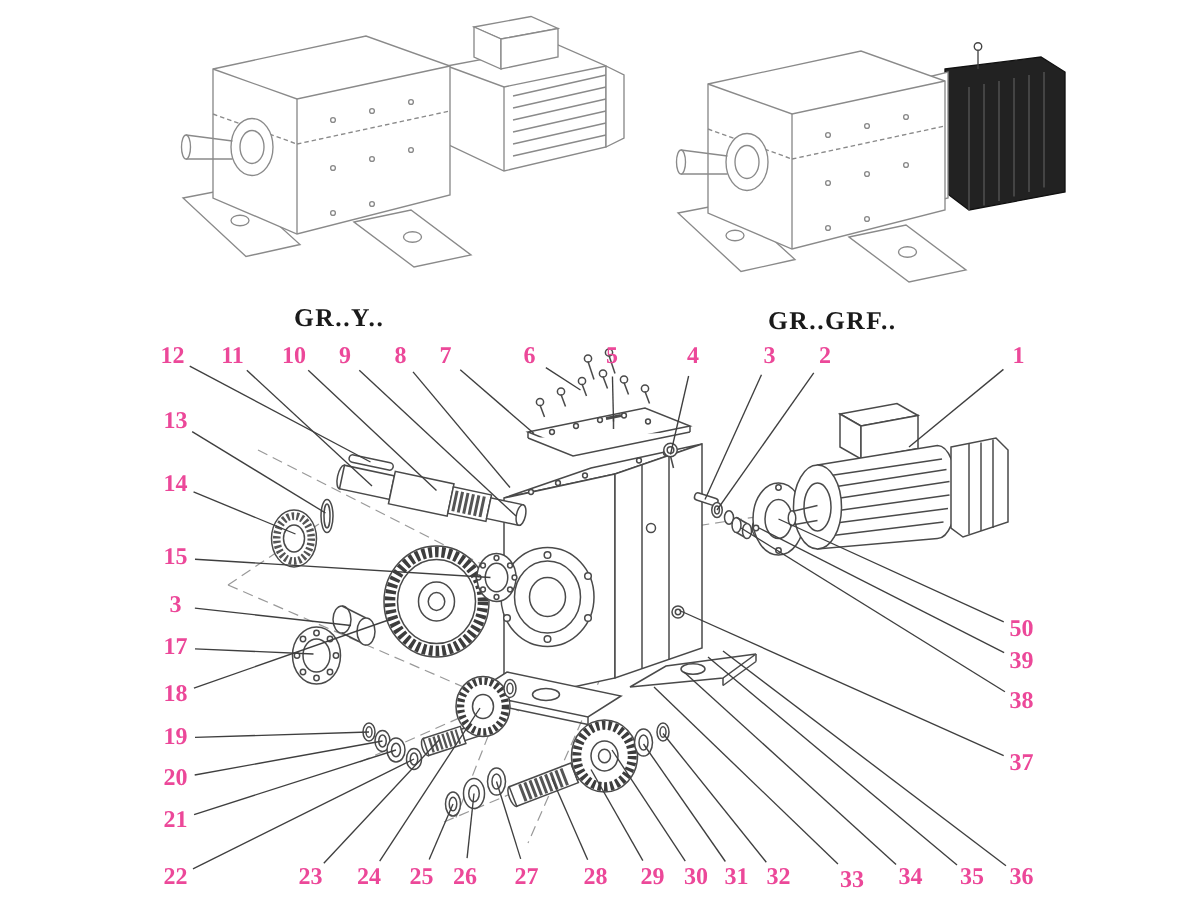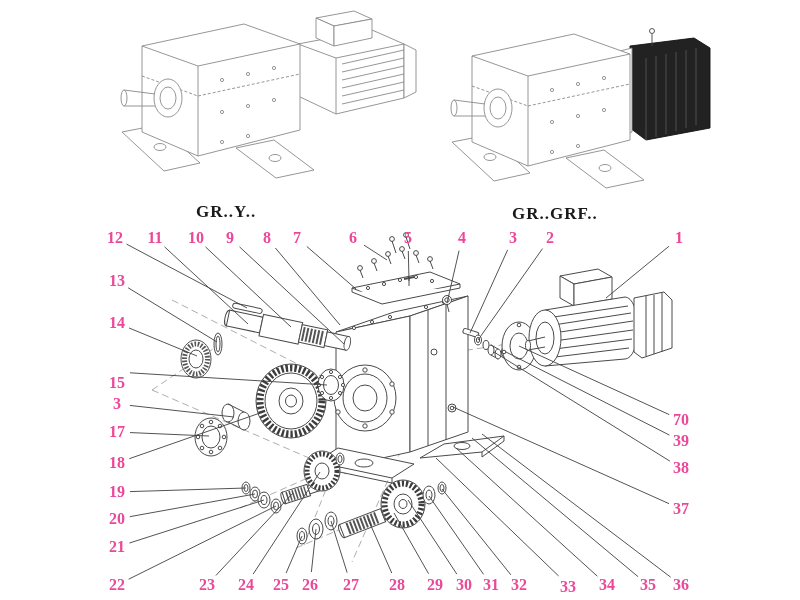--- a/index.html
+++ b/index.html
@@ -406,21 +406,21 @@
       <div class="callout" style="left: 408px; top: 238px;">5</div>
       <div class="callout" style="left: 353px; top: 238px;">6</div>
       <div class="callout" style="left: 297px; top: 238px;">7</div>
       <div class="callout" style="left: 267px; top: 238px;">8</div>
       <div class="callout" style="left: 230px; top: 238px;">9</div>
       <div class="callout" style="left: 196px; top: 238px;">10</div>
       <div class="callout" style="left: 155px; top: 238px;">11</div>
       <div class="callout" style="left: 115px; top: 238px;">12</div>
       <div class="callout" style="left: 117px; top: 281px;">13</div>
       <div class="callout" style="left: 117px; top: 323px;">14</div>
-      <div class="callout" style="left: 117px; top: 372px; margin-top: 11px;">15</div>
+      <div class="callout" style="left: 117px; top: 372px;">15</div>
       <div class="callout" style="left: 117px; top: 404px;">3</div>
       <div class="callout" style="left: 117px; top: 432px; text-align: right;">17</div>
       <div class="callout" style="left: 117px; top: 463px;">18</div>
       <div class="callout" style="left: 117px; top: 492px;">19</div>
       <div class="callout" style="left: 117px; top: 519px;">20</div>
       <div class="callout" style="left: 117px; top: 547px;">21</div>
       <div class="callout" style="left: 117px; top: 585px;">22</div>
       <div class="callout" style="left: 207px; top: 585px;">23</div>
       <div class="callout" style="left: 246px; top: 585px;">24</div>
       <div class="callout" style="left: 281px; top: 585px;">25</div>
@@ -431,16 +431,16 @@
       <div class="callout" style="left: 464px; top: 585px;">30</div>
       <div class="callout" style="left: 491px; top: 585px;">31</div>
       <div class="callout" style="left: 519px; top: 585px;">32</div>
       <div class="callout" style="left: 568px; top: 587px;">33</div>
       <div class="callout" style="left: 607px; top: 585px;">34</div>
       <div class="callout" style="left: 648px; top: 585px;">35</div>
       <div class="callout" style="left: 681px; top: 585px;">36</div>
       <div class="callout" style="left: 681px; top: 509px;">37</div>
       <div class="callout" style="left: 681px; top: 468px;">38</div>
       <div class="callout" style="left: 681px; top: 441px;">39</div>
-      <div class="callout" style="left: 681px; top: 420px;">70</div>
+      <div class="callout" style="left: 681px; top: 420px;">50</div>
     </div>
 
 </div>
 
 </body></html>

